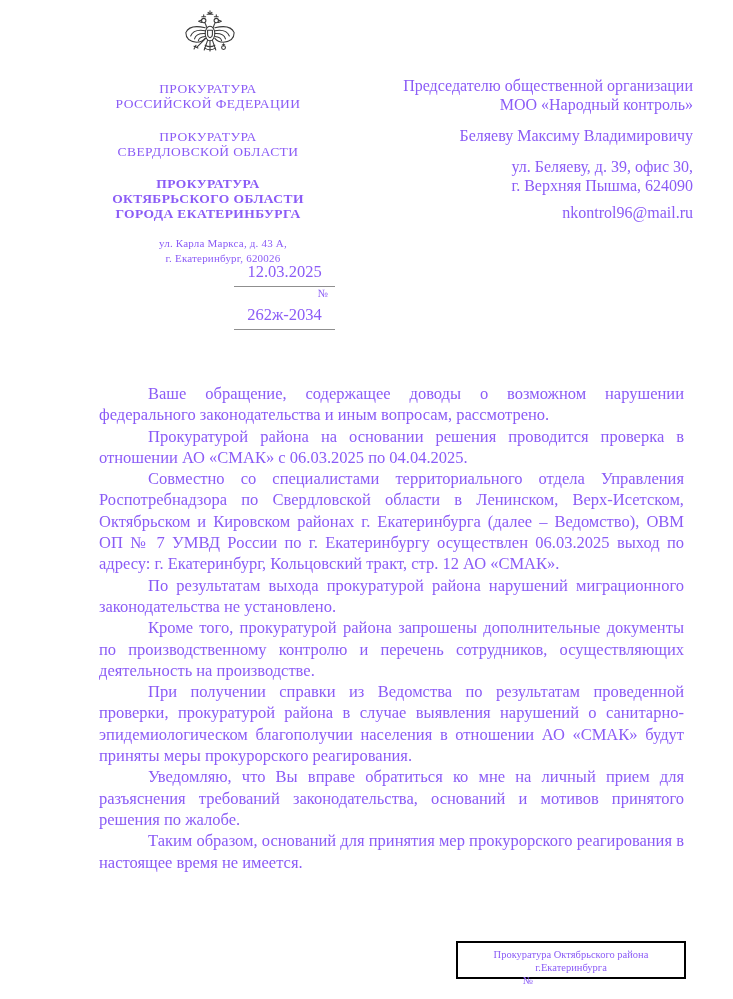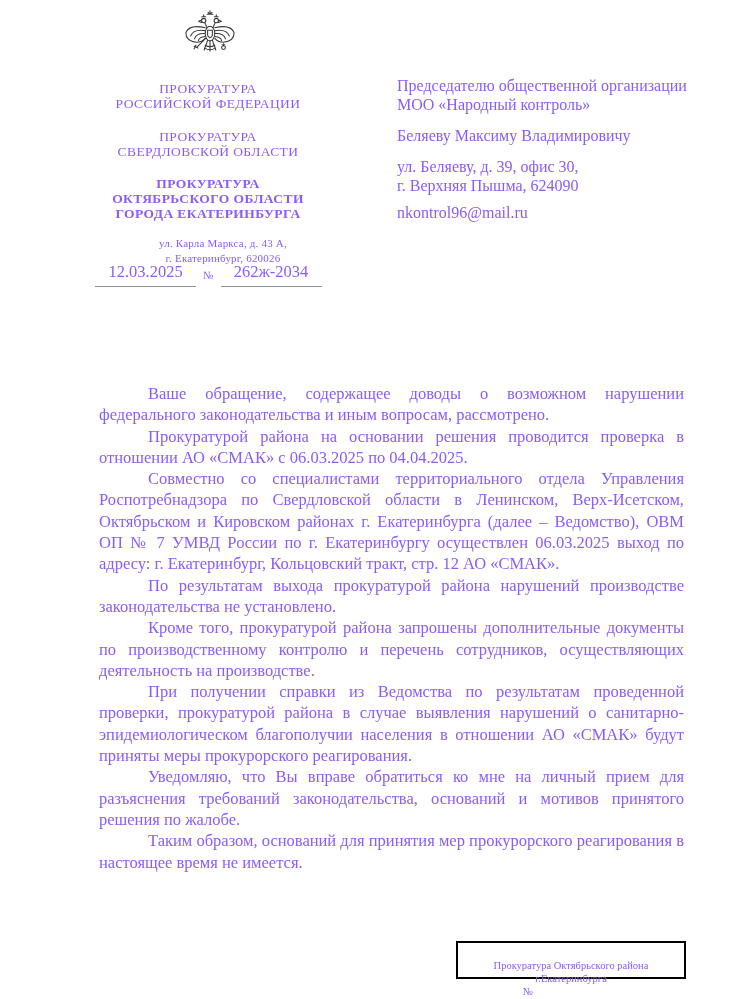--- a/index.html
+++ b/index.html
@@ -19,41 +19,41 @@
   .org-block { position:absolute; left:85px; width:246px; text-align:center;
                font-size:13.5px; line-height:15px; letter-spacing:0.4px; }
   .org-federation { top:81px; }
   .org-region { top:129px; }
   .org-district { top:176px; font-weight:bold; }
   .org-address { position:absolute; left:100px; top:236px; width:246px; text-align:center;
                  font-size:11px; line-height:14.5px; letter-spacing:0.2px; }
 
   
   .dateline { position:absolute; left:95px; top:262px; width:240px;
-              display:flex; align-items:flex-end; font-size:16.5px; }
+              display:flex; align-items:flex-end; font-size:16.5px;flex-direction:column; }
   .dateline .seg { width:101px; text-align:center; border-bottom:1.5px solid #8f8f8f;
                    padding-bottom:4px; }
   .dateline .no { font-size:11px; padding:0 7px 6px 7px; }
 
   
   .addressee { position:absolute; left:397px; top:76px; width:296px;
                font-size:16px; line-height:19px; }
-  .addressee .blk { margin:0 0 7px 0; }
+  .addressee .blk { margin:0 0 7px 0;text-align:right; }
   .addressee .blk-name { margin:12px 0 12px 0; }
   .addressee .blk-email { margin-top:8px; }
 
   
   .body-text { position:absolute; left:99px; top:383px; width:585px;
                font-size:16.5px; line-height:21.3px; text-align:justify; }
   .body-text p { margin:0; text-indent:49px; }
 
   
   .stamp { position:absolute; left:456px; top:941px; width:230px; height:38px;
            border:2px solid #000; box-sizing:border-box; text-align:center;
-           font-size:10.5px; line-height:13px; padding-top:16px; }
+           font-size:10.5px; line-height:13px; padding-top:5px; }
   .stamp .stamp-no { width:62%; text-align:center; font-size:10.5px; }
 </style>
 </head>
 <body>
 
 <div class="page">
 
   <div class="emblem">
     <svg viewBox="0 0 120 110" width="58" height="60" aria-hidden="true">
       <g fill="none" stroke="#3a3a3a" stroke-width="2.2" stroke-linecap="round" stroke-linejoin="round">
@@ -118,21 +118,21 @@
       <div>ул. Беляеву, д. 39, офис 30,</div>
       <div>г. Верхняя Пышма, 624090</div>
     </div>
     <div class="blk blk-email">nkontrol96@mail.ru</div>
   </div>
 
   <div class="body-text">
     <p>Ваше обращение, содержащее доводы о возможном нарушении федерального законодательства и иным вопросам, рассмотрено.</p>
     <p>Прокуратурой района на основании решения проводится проверка в отношении АО «СМАК» с 06.03.2025 по 04.04.2025.</p>
     <p>Совместно со специалистами территориального отдела Управления Роспотребнадзора по Свердловской области в Ленинском, Верх-Исетском, Октябрьском и Кировском районах г. Екатеринбурга (далее – Ведомство), ОВМ ОП № 7 УМВД России по г. Екатеринбургу осуществлен 06.03.2025 выход по адресу: г. Екатеринбург, Кольцовский тракт, стр. 12 АО «СМАК».</p>
-    <p>По результатам выхода прокуратурой района нарушений производстве законодательства не установлено.</p>
+    <p>По результатам выхода прокуратурой района нарушений миграционного законодательства не установлено.</p>
     <p>Кроме того, прокуратурой района запрошены дополнительные документы по производственному контролю и перечень сотрудников, осуществляющих деятельность на производстве.</p>
     <p>При получении справки из Ведомства по результатам проведенной проверки, прокуратурой района в случае выявления нарушений о санитарно-эпидемиологическом благополучии населения в отношении АО «СМАК» будут приняты меры прокурорского реагирования.</p>
     <p>Уведомляю, что Вы вправе обратиться ко мне на личный прием для разъяснения требований законодательства, оснований и мотивов принятого решения по жалобе.</p>
     <p>Таким образом, оснований для принятия мер прокурорского реагирования в настоящее время не имеется.</p>
   </div>
 
   <div class="stamp">
     <div>Прокуратура Октябрьского района г.Екатеринбурга</div>
     <div class="stamp-no">№</div>
   </div>

